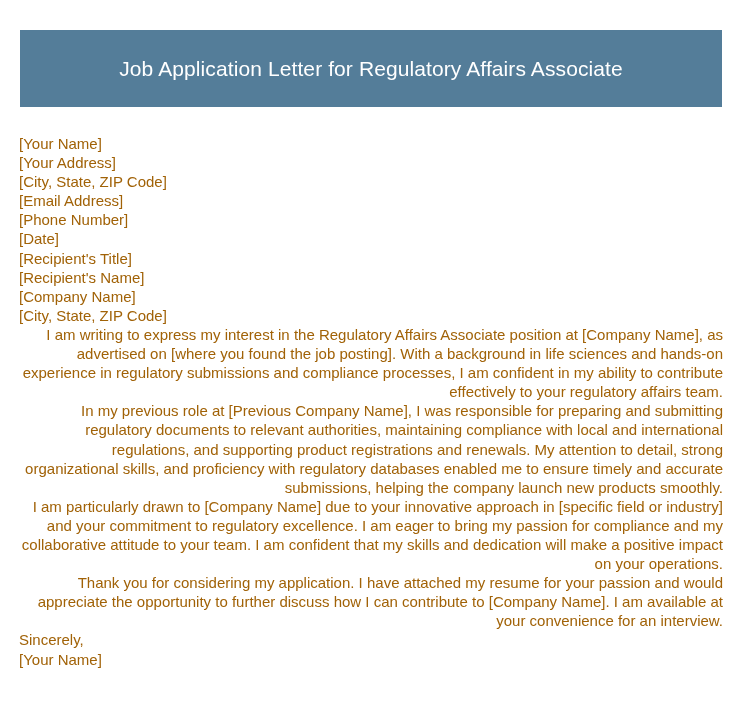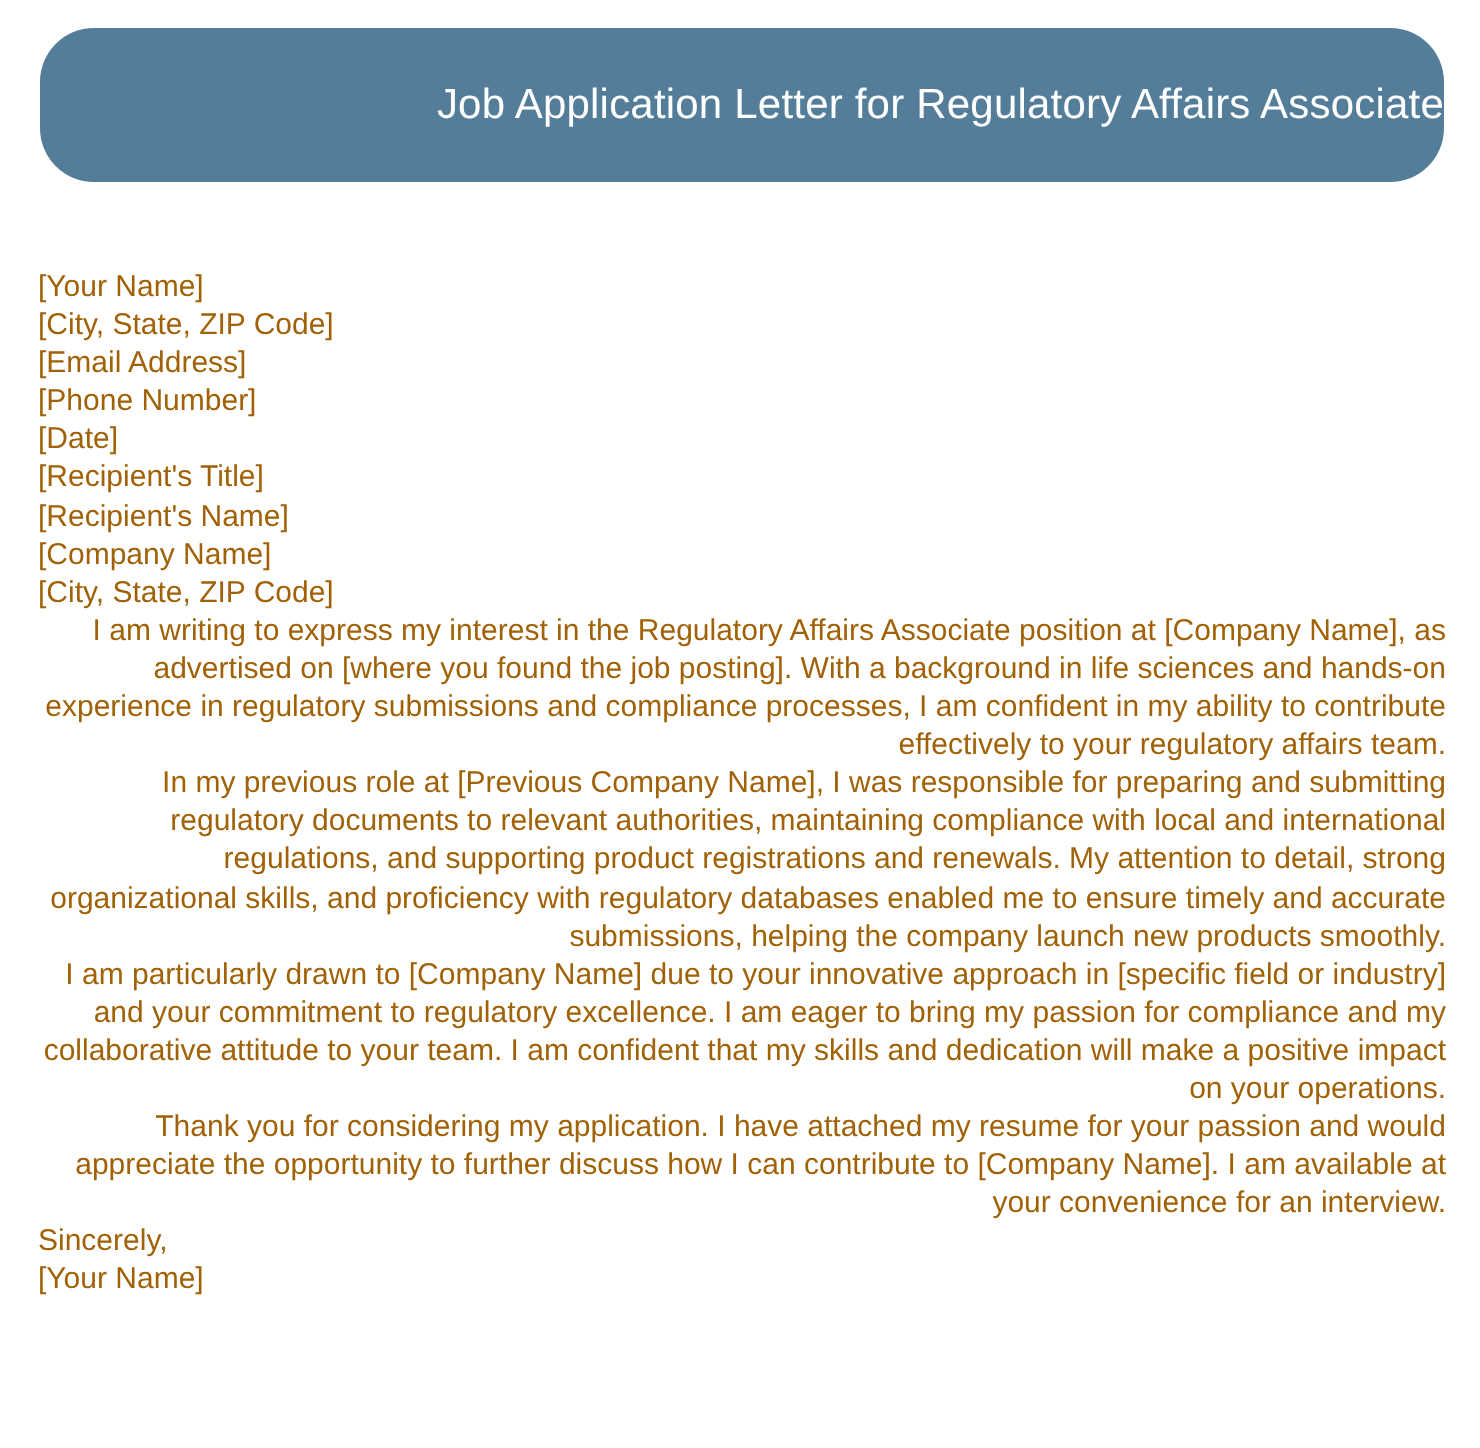--- a/index.html
+++ b/index.html
@@ -15,29 +15,28 @@
   }
   .page {
     position: relative;
     width: 740px;
     height: 724px;
     background: #ffffff;
   }
   .header-banner {
     position: absolute;
     left: 20px;
-    top: 14px;
+    top: 30px;
     width: 702px;
     height: 77px;
     background: #547d99;
     display: flex;
     align-items: center;
-    justify-content: flex-end;
+    justify-content: center;
     box-sizing: border-box;
-    border-radius: 27px;
   }
   .header-title {
     color: #ffffff;
     font-size: 21px;
     font-weight: normal;
     letter-spacing: 0.1px;
     line-height: 1.2;
     text-align: center;
     font-family: "Liberation Sans", sans-serif;
   }
@@ -67,20 +66,21 @@
 <body>
 
 <div class="page">
 
   <div class="header-banner">
     <div class="header-title">Job Application Letter for Regulatory Affairs Associate</div>
   </div>
 
   <div class="letter-body">
     <p class="letter-line">[Your Name]</p>
+    <p class="letter-line">[Your Address]</p>
     <p class="letter-line">[City, State, ZIP Code]</p>
     <p class="letter-line">[Email Address]</p>
     <p class="letter-line">[Phone Number]</p>
     <p class="letter-line">[Date]</p>
     <p class="letter-line">[Recipient's Title]</p>
     <p class="letter-line">[Recipient's Name]</p>
     <p class="letter-line">[Company Name]</p>
     <p class="letter-line">[City, State, ZIP Code]</p>
     <p class="letter-para">I am writing to express my interest in the Regulatory Affairs Associate position at [Company Name], as advertised on [where you found the job posting]. With a background in life sciences and hands-on experience in regulatory submissions and compliance processes, I am confident in my ability to contribute effectively to your regulatory affairs team.</p>
     <p class="letter-para">In my previous role at [Previous Company Name], I was responsible for preparing and submitting regulatory documents to relevant authorities, maintaining compliance with local and international regulations, and supporting product registrations and renewals. My attention to detail, strong organizational skills, and proficiency with regulatory databases enabled me to ensure timely and accurate submissions, helping the company launch new products smoothly.</p>

